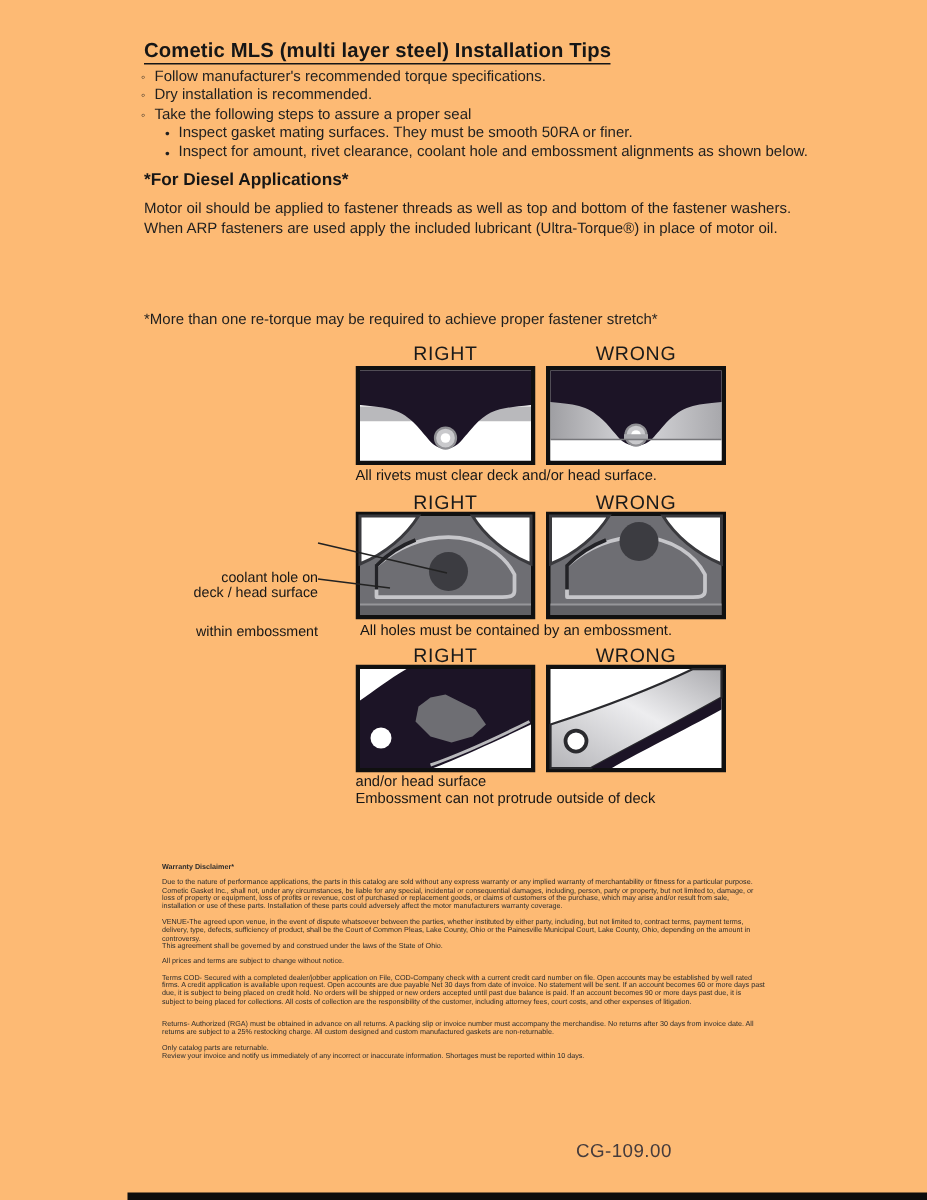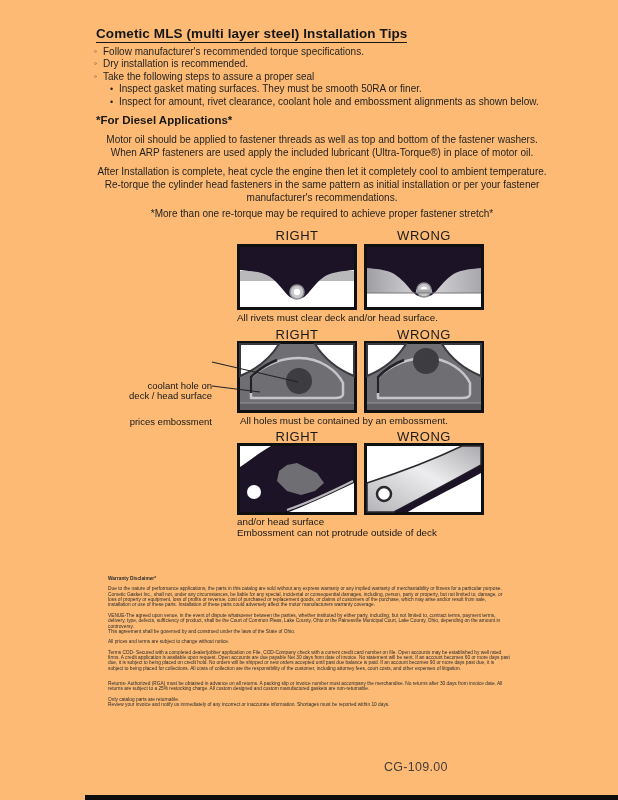--- a/index.html
+++ b/index.html
@@ -11,21 +11,21 @@
   .title{
     left:96px;top:26px;font-size:13.5px;font-weight:bold;color:#161616;
     border-bottom:1.5px solid #161616;padding-bottom:1px;letter-spacing:.1px;
   }
   .bullets{left:94px;top:46px;width:452px;font-size:10px;line-height:12.4px;}
   .bullet-row{display:flex;}
   .bullet-marker{width:9px;flex:0 0 9px;font-size:8px;line-height:12.4px;}
   .sub{margin-left:16px;}
   .sub .bullet-marker{font-size:9px;}
   .diesel-heading{left:96px;top:114px;font-size:11.5px;font-weight:bold;color:#161616;}
-  .para{left:96px;width:452px;font-size:10px;line-height:13px;text-align:center;}
+  .para{left:96px;width:452px;font-size:10px;line-height:13px;}
   .p1{top:133px;}
   .p2{top:165px;}
   .pnote{top:207px;}
   .fig-label{width:120px;text-align:center;font-size:13px;color:#1a1a1a;letter-spacing:.5px;}
   .fig-caption{font-size:9.8px;color:#161616;line-height:10.8px;}
   .ann-label{left:96px;width:116px;text-align:right;font-size:9.5px;line-height:10.4px;color:#161616;margin-top:36px;}
   .fineprint{
     left:108px;top:576px;width:402px;font-size:4.8px;line-height:1.12;color:#2b2b2b;
   }
   .fineprint .fp-head{font-weight:bold;margin-bottom:5px;}
@@ -61,21 +61,20 @@
       <span>Inspect gasket mating surfaces.  They must be smooth 50RA or finer.</span>
     </div>
     <div class="bullet-row sub">
       <span class="bullet-marker">•</span>
       <span>Inspect for amount, rivet clearance, coolant hole and embossment alignments as shown below.</span>
     </div>
   </div>
 
   <div class="abs diesel-heading">*For Diesel Applications*</div>
   <div class="abs para p1">Motor oil should be applied to fastener threads as well as top and bottom of the fastener washers. When ARP fasteners are used apply the included lubricant (Ultra-Torque®) in place of motor oil.</div>
-  <div class="abs para p2">After Installation is complete, heat cycle the engine then let it completely cool to ambient temperature. Re-torque the cylinder head fasteners in the same pattern as initial installation or per your fastener manufacturer's recommendations.</div>
   <div class="abs para pnote">*More than one re-torque may be required to achieve proper fastener stretch*</div>
 
   <div class="abs fig-label" style="left:237px;top:228px;">RIGHT</div>
   <div class="abs fig-label" style="left:364px;top:228px;">WRONG</div>
 
   <svg class="abs" style="left:237px;top:244px;" width="120" height="66" viewBox="0 0 120 66">
     <rect x="1.5" y="1.5" width="117" height="63" fill="#ffffff" stroke="#101010" stroke-width="3"></rect>
     <rect x="3" y="27" width="114" height="10" fill="#b9b9bc"></rect>
     <rect x="3" y="37" width="114" height="26" fill="#ffffff"></rect>
     <path d="M3,3 H117 V26 C98,28 90,28 79,40 C70,50 68,55 60,55 C52,55 50,50 41,40 C30,28 22,28 3,26 Z" fill="#1c1426"></path>
@@ -103,21 +102,21 @@
 
   <div class="abs fig-caption" style="left:237px;top:313px;width:260px;">All rivets must clear deck and/or head surface.</div>
 
   <div class="abs fig-label" style="left:237px;top:327px;">RIGHT</div>
   <div class="abs fig-label" style="left:364px;top:327px;">WRONG</div>
 
   <div class="abs ann-label" style="top:345px;">
     <div>coolant hole on</div>
     <div>deck / head surface</div>
   </div>
-  <div class="abs ann-label" style="top:381px;">prices embossment</div>
+  <div class="abs ann-label" style="top:381px;">within embossment</div>
 
   <svg class="abs" style="left:237px;top:341px;" width="120" height="72" viewBox="0 0 120 72">
     <rect x="1.5" y="1.5" width="117" height="69" fill="#6e6e73" stroke="#101010" stroke-width="3"></rect>
     <path d="M3,3 H42 C34,16 20,28 3,35 Z" fill="#ffffff" stroke="#3a3a3e" stroke-width="2"></path>
     <path d="M117,3 H78 C86,16 100,28 117,35 Z" fill="#ffffff" stroke="#3a3a3e" stroke-width="2"></path>
     <rect x="3" y="62" width="114" height="7" fill="#606064"></rect>
     <line x1="3" y1="62" x2="117" y2="62" stroke="#96969a" stroke-width="1.2"></line>
     <path d="M14,57 L14,36 C30,22 46,17 62,17 C84,17 100,30 106,42 L106,53 C106,56.5 103,57 98,57 Z" fill="none" stroke="#c6c6ca" stroke-width="2.5" stroke-linejoin="round"></path>
     <path d="M14,52 L14,36 C22,28 32,22 40,19" fill="none" stroke="#232327" stroke-width="2.5"></path>
     <circle cx="62" cy="40" r="13" fill="#3c3c41"></circle>

